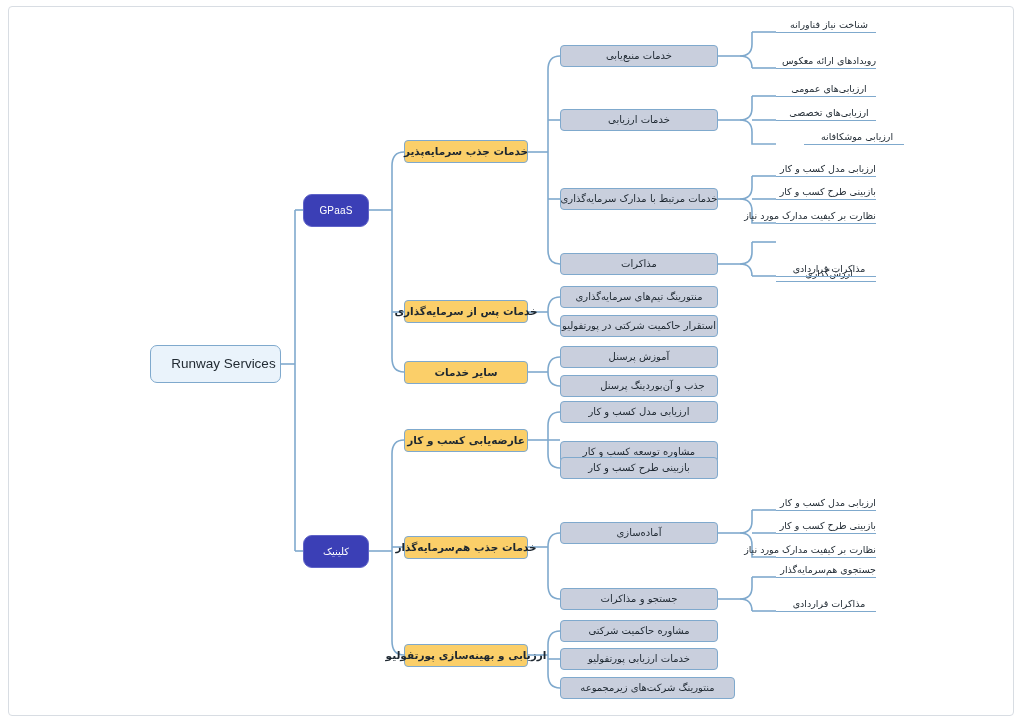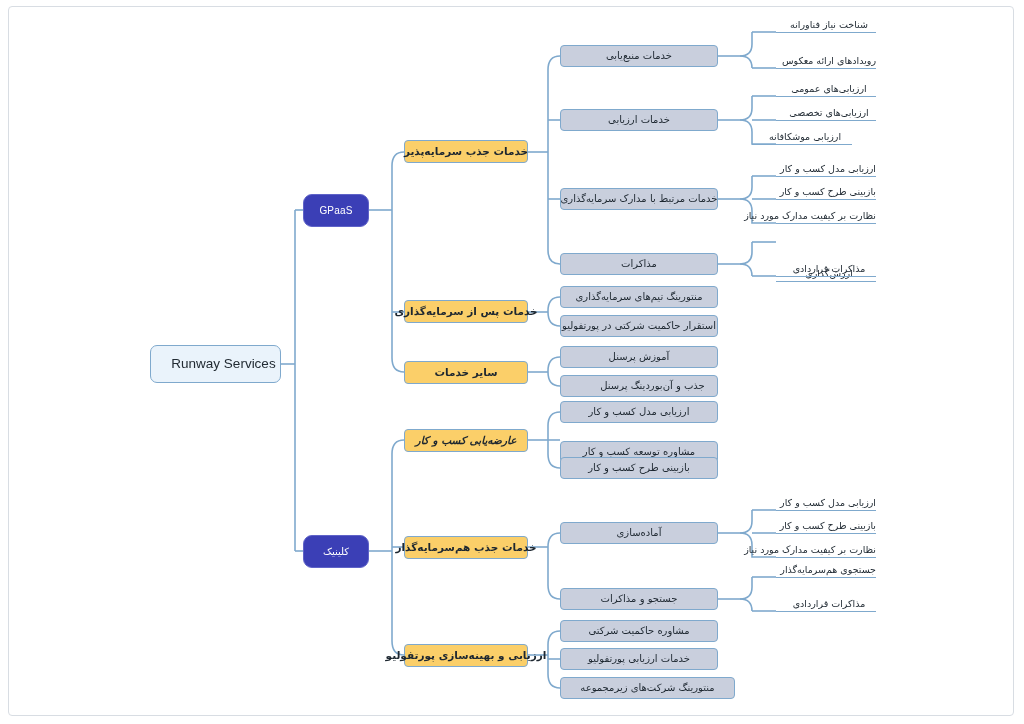--- a/index.html
+++ b/index.html
@@ -211,21 +211,21 @@
   </div>
 
   <div class="node n-l2" style="left:404px;top:300px;width:124px;height:23px;">
     <span>خدمات پس از سرمایه‌گذاری</span>
   </div>
 
   <div class="node n-l2" style="left:404px;top:361px;width:124px;height:23px;">
     <span>سایر خدمات</span>
   </div>
 
-  <div class="node n-l2" style="left:404px;top:429px;width:124px;height:23px;font-style:italic;">
+  <div class="node n-l2" style="left:404px;top:429px;width:124px;height:23px;">
     <span>عارضه‌یابی کسب و کار</span>
   </div>
 
   <div class="node n-l2" style="left:404px;top:536px;width:124px;height:23px;">
     <span>خدمات جذب هم‌سرمایه‌گذار</span>
   </div>
 
   <div class="node n-l2" style="left:404px;top:644px;width:124px;height:23px;">
     <span>ارزیابی و بهینه‌سازی پورتفولیو</span>
   </div>
@@ -303,21 +303,21 @@
   </div>
 
   <div class="node n-l4" style="left:776px;top:80px;width:100px;height:17px;">
     <span class="txt">ارزیابی‌های عمومی</span>
   </div>
 
   <div class="node n-l4" style="left:776px;top:104px;width:100px;height:17px;">
     <span class="txt">ارزیابی‌های تخصصی</span>
   </div>
 
-  <div class="node n-l4" style="left:752px;top:128px;width:100px;height:17px;">
+  <div class="node n-l4" style="left:804px;top:128px;width:100px;height:17px;">
     <span class="txt">ارزیابی موشکافانه</span>
   </div>
 
   <div class="node n-l4" style="left:776px;top:160px;width:100px;height:17px;">
     <span class="txt">ارزیابی مدل کسب و کار</span>
   </div>
 
   <div class="node n-l4" style="left:776px;top:183px;width:100px;height:17px;">
     <span class="txt">بازبینی طرح کسب و کار</span>
   </div>

